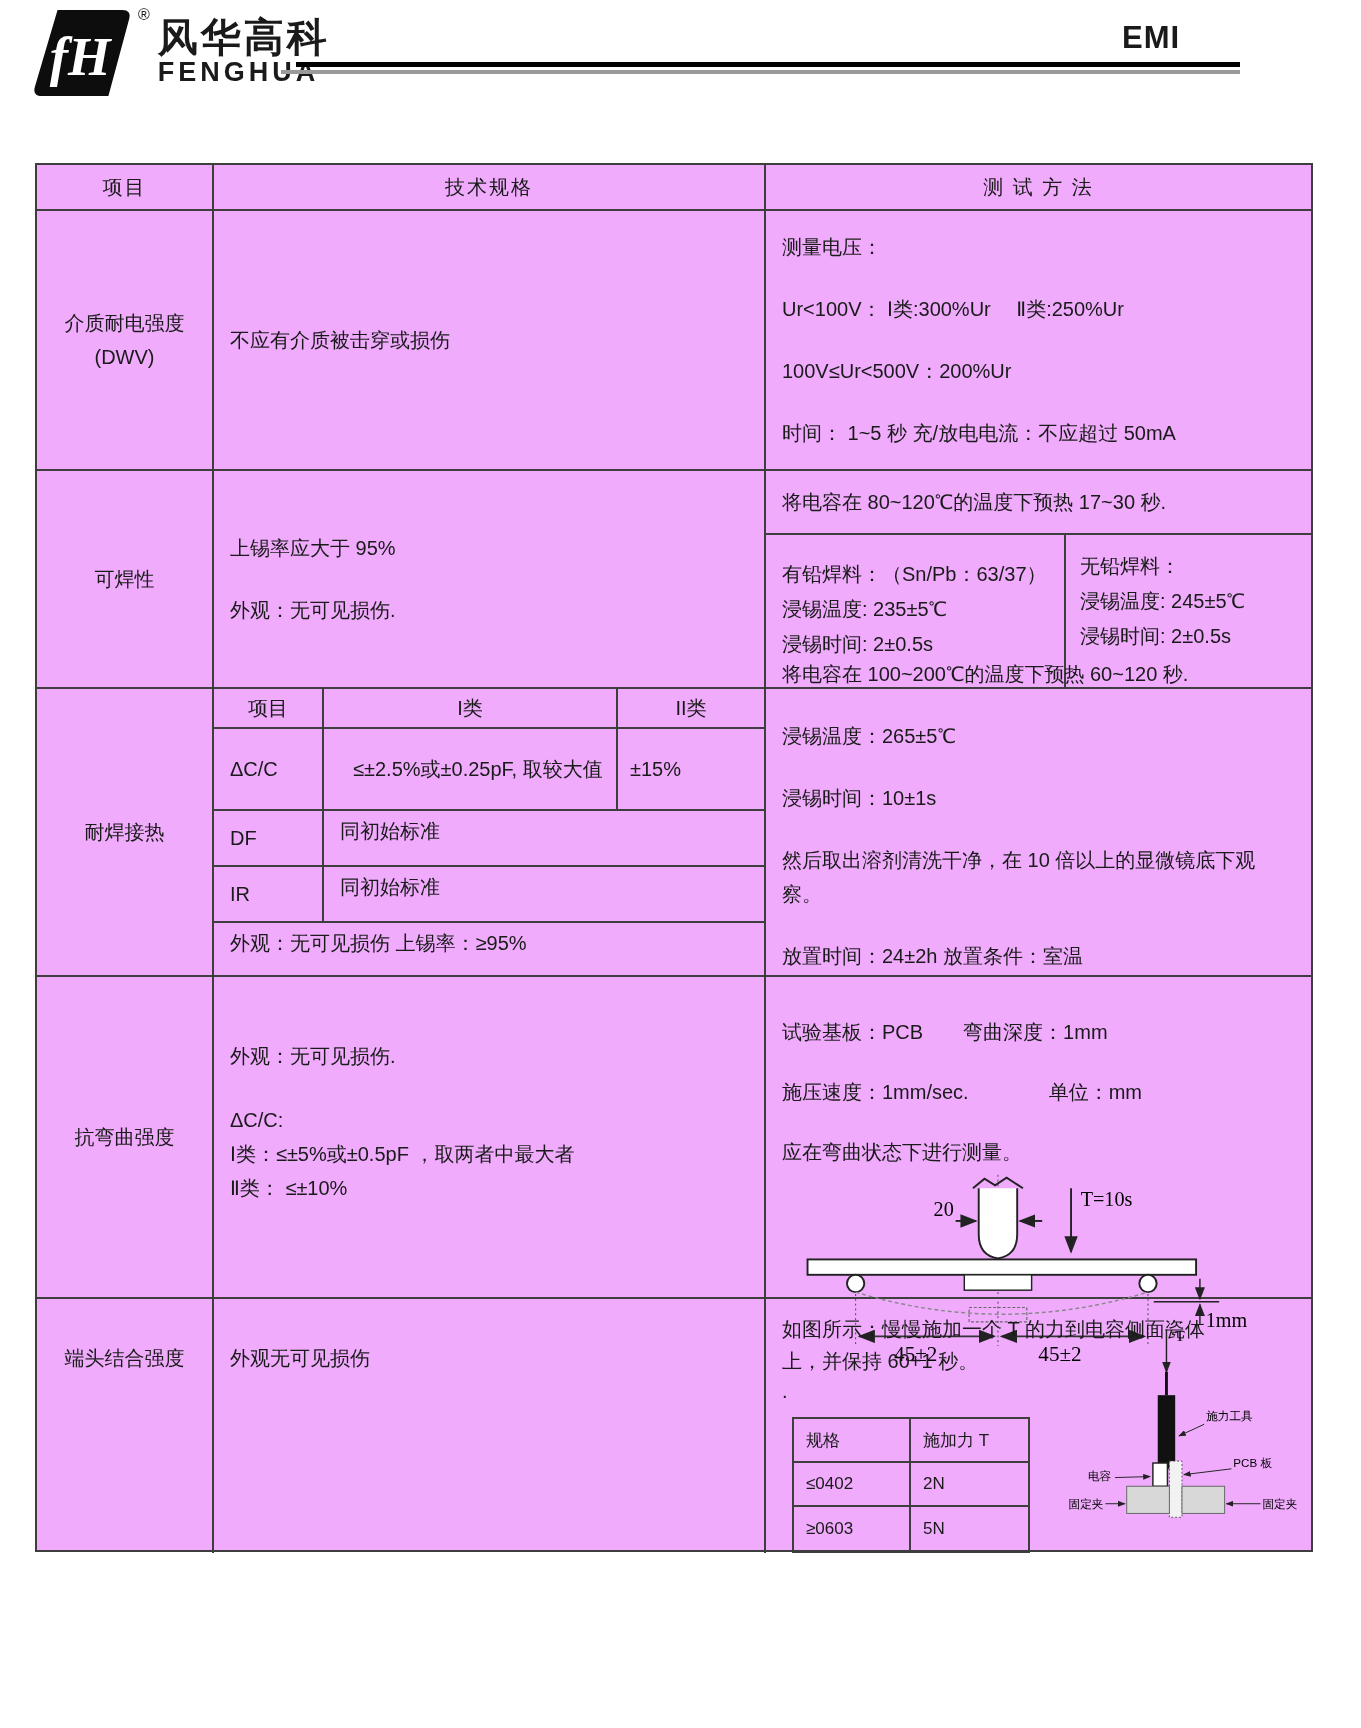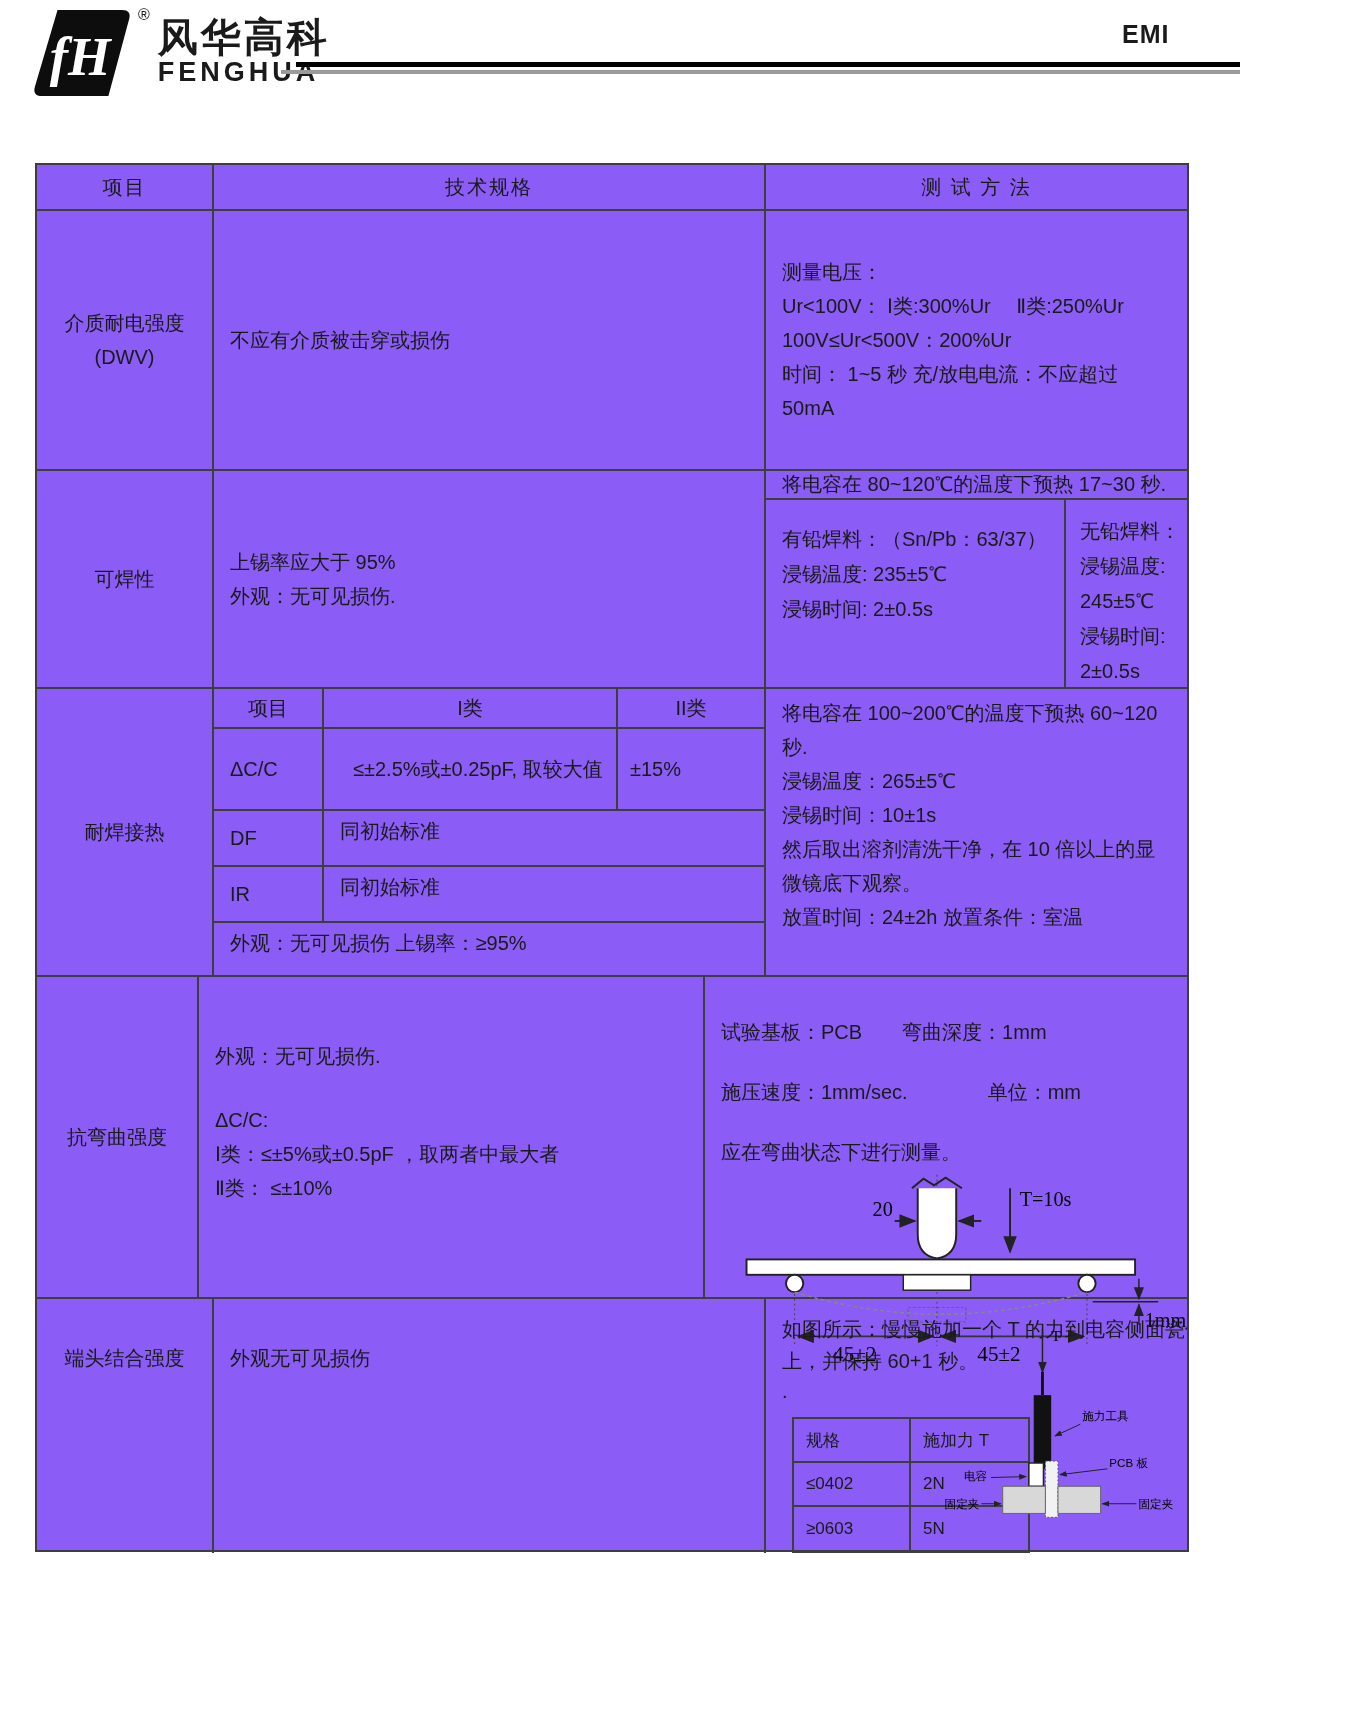--- a/index.html
+++ b/index.html
@@ -9,48 +9,48 @@
     font-family: "Liberation Sans", sans-serif;
     color: #1a1a1a;
   }
   
   .brand { position:absolute; left:28px; top:8px; display:flex; align-items:flex-start; }
   .logo-svg { width:108px; height:90px; display:block; }
   .reg { font-size:16px; margin:-2px 2px 0 2px; }
   .brand-text { margin-left:6px; padding-top:8px; }
   .brand-cn { font-size:40px; font-weight:bold; letter-spacing:3px; line-height:1.05; white-space:nowrap; }
   .brand-en { font-size:27px; font-weight:bold; letter-spacing:4px; line-height:1.0; margin-top:1px; }
-  .page-tag { position:absolute; left:1122px; top:20px; font-size:25px; font-weight:bold; letter-spacing:1px; }
+  .page-tag { position:absolute; left:1122px; top:20px; font-size:31px; font-weight:bold; letter-spacing:1px; }
   .rule-black { position:absolute; left:296px; top:62px; width:944px; height:5px; background:#000; }
   .rule-gray  { position:absolute; left:281px; top:70px; width:959px; height:4px; background:#9a9a9a; }
 
   
   .spec-table {
-    position:absolute; left:35px; top:163px; width:1154px; height:1389px;
+    position:absolute; left:35px; top:163px; width:1278px; height:1389px;
     border:2px solid #3e3e3e; display:flex; flex-direction:column; font-size:20px;
-    background:#8b5cf6;
+    background:#f0abfc;
   }
   .tr { display:flex; border-bottom:2px solid #3e3e3e; flex-shrink:0; }
   .tr.last { border-bottom:none; flex:1; }
   .c1 { width:177px; border-right:2px solid #3e3e3e; }
   .c2 { width:552px; border-right:2px solid #3e3e3e; }
   .c3 { flex:1; }
   .center  { display:flex; align-items:center; justify-content:center; text-align:center; }
   .vcenter { display:flex; flex-direction:column; justify-content:center; }
   .lh { line-height:1.7; }
 
   .th { height:46px; }
   .th .center { letter-spacing:2px; }
 
   .r1 { height:260px; }
   .r2 { height:218px; }
   .r3 { height:288px; }
   .r4 { height:322px; }
 
-  .pad { padding-left:16px; padding-right:24px; }
+  .pad { padding-left:16px; padding-right:24px;gap:28px; }
 
   
   .r2c3 { display:flex; flex-direction:column; }
   .preheat { height:64px; border-bottom:2px solid #3e3e3e; display:flex; align-items:center; padding-left:16px; }
   .solder-split { flex:1; display:flex; }
   .solder-left  { width:300px; border-right:2px solid #3e3e3e; padding:22px 0 0 16px; line-height:1.75; }
   .solder-right { flex:1; padding:14px 0 0 14px; line-height:1.75; }
 
   
   .nested { display:flex; flex-direction:column; height:100%; }

